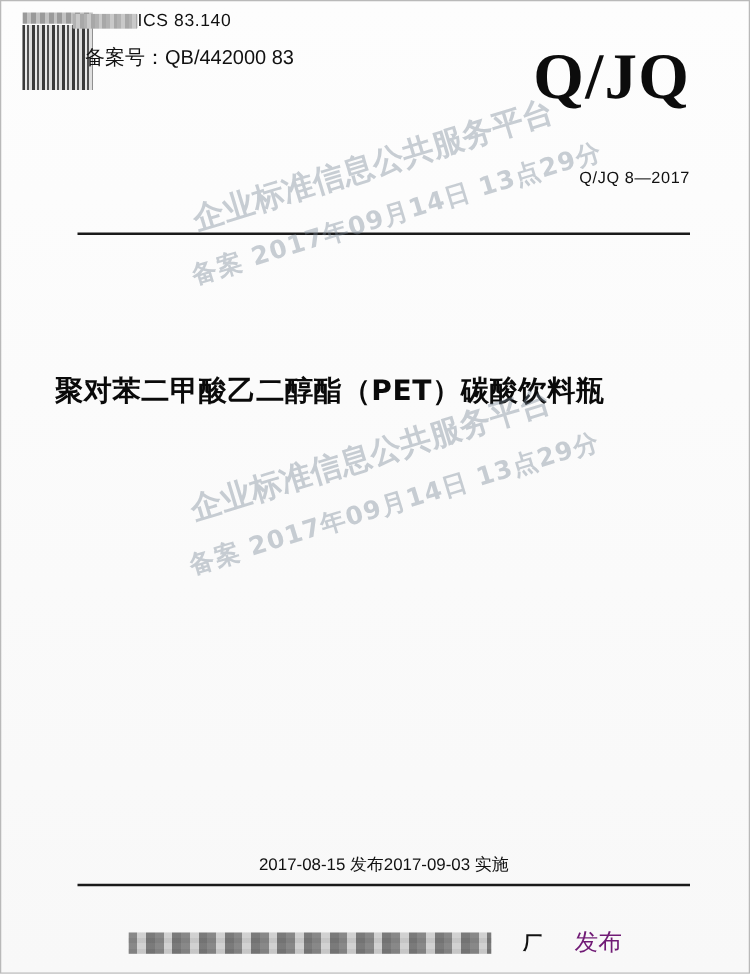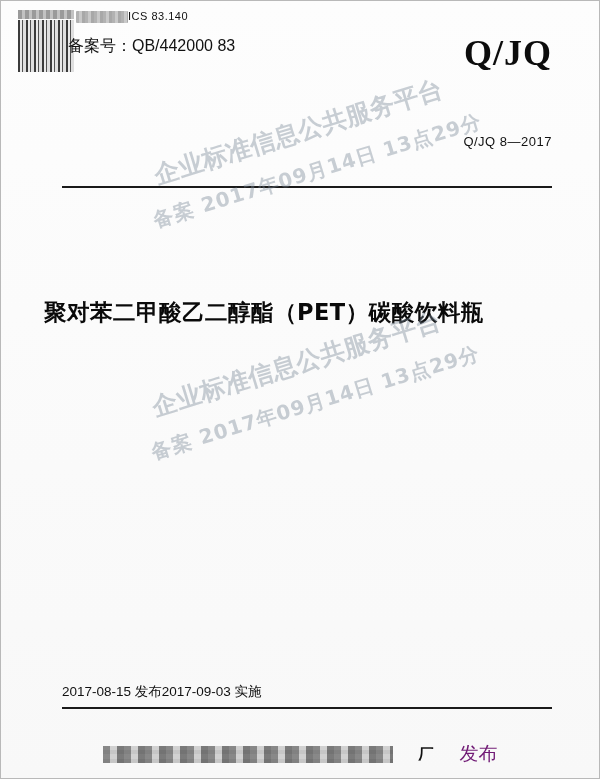--- a/index.html
+++ b/index.html
@@ -31,24 +31,23 @@
     border: 1px solid #b9b9b9;
     pointer-events: none;
   }
 
   
   .hdr {
     position: absolute;
     left: 58px;
     top: 8px;
     width: 330px;
-    font-size: 11px;
+    font-size: 14px;
     color: #111;
     line-height: 17px;
-    padding-left: 18px;
   }
   .hdr-row { display: flex; align-items: center; white-space: nowrap; }
   .ics-label { letter-spacing: 0.5px; }
   .redact {
     display: inline-block;
     background: #bdbdbd;
     background-image: repeating-linear-gradient(90deg, #b2b2b2 0 3px, #c9c9c9 3px 6px, #a8a8a8 6px 9px);
     height: 12px;
     vertical-align: middle;
     border-radius: 1px;
@@ -84,21 +83,21 @@
     white-space: nowrap;
   }
 
   
   .qjq {
     position: absolute;
     right: 48px;
     top: 32px;
     font-family: "Liberation Serif", serif;
     font-weight: 700;
-    font-size: 36px;
+    font-size: 52px;
     letter-spacing: 1px;
     color: #0c0c0c;
   }
 
   
   .org-line {
     position: absolute;
     left: 62px;
     top: 96px;
     width: 488px;
@@ -159,21 +158,21 @@
     margin-left: 44px;
   }
 
   
   .dates {
     position: absolute;
     left: 62px;
     right: 48px;
     top: 683px;
     display: flex;
-    justify-content: flex-start;
+    justify-content: center;
     font-size: 13.5px;
     color: #111;
   }
   .rule-bottom {
     position: absolute;
     left: 62px;
     right: 48px;
     top: 707px;
     height: 2px;
     background: #1a1a1a;

